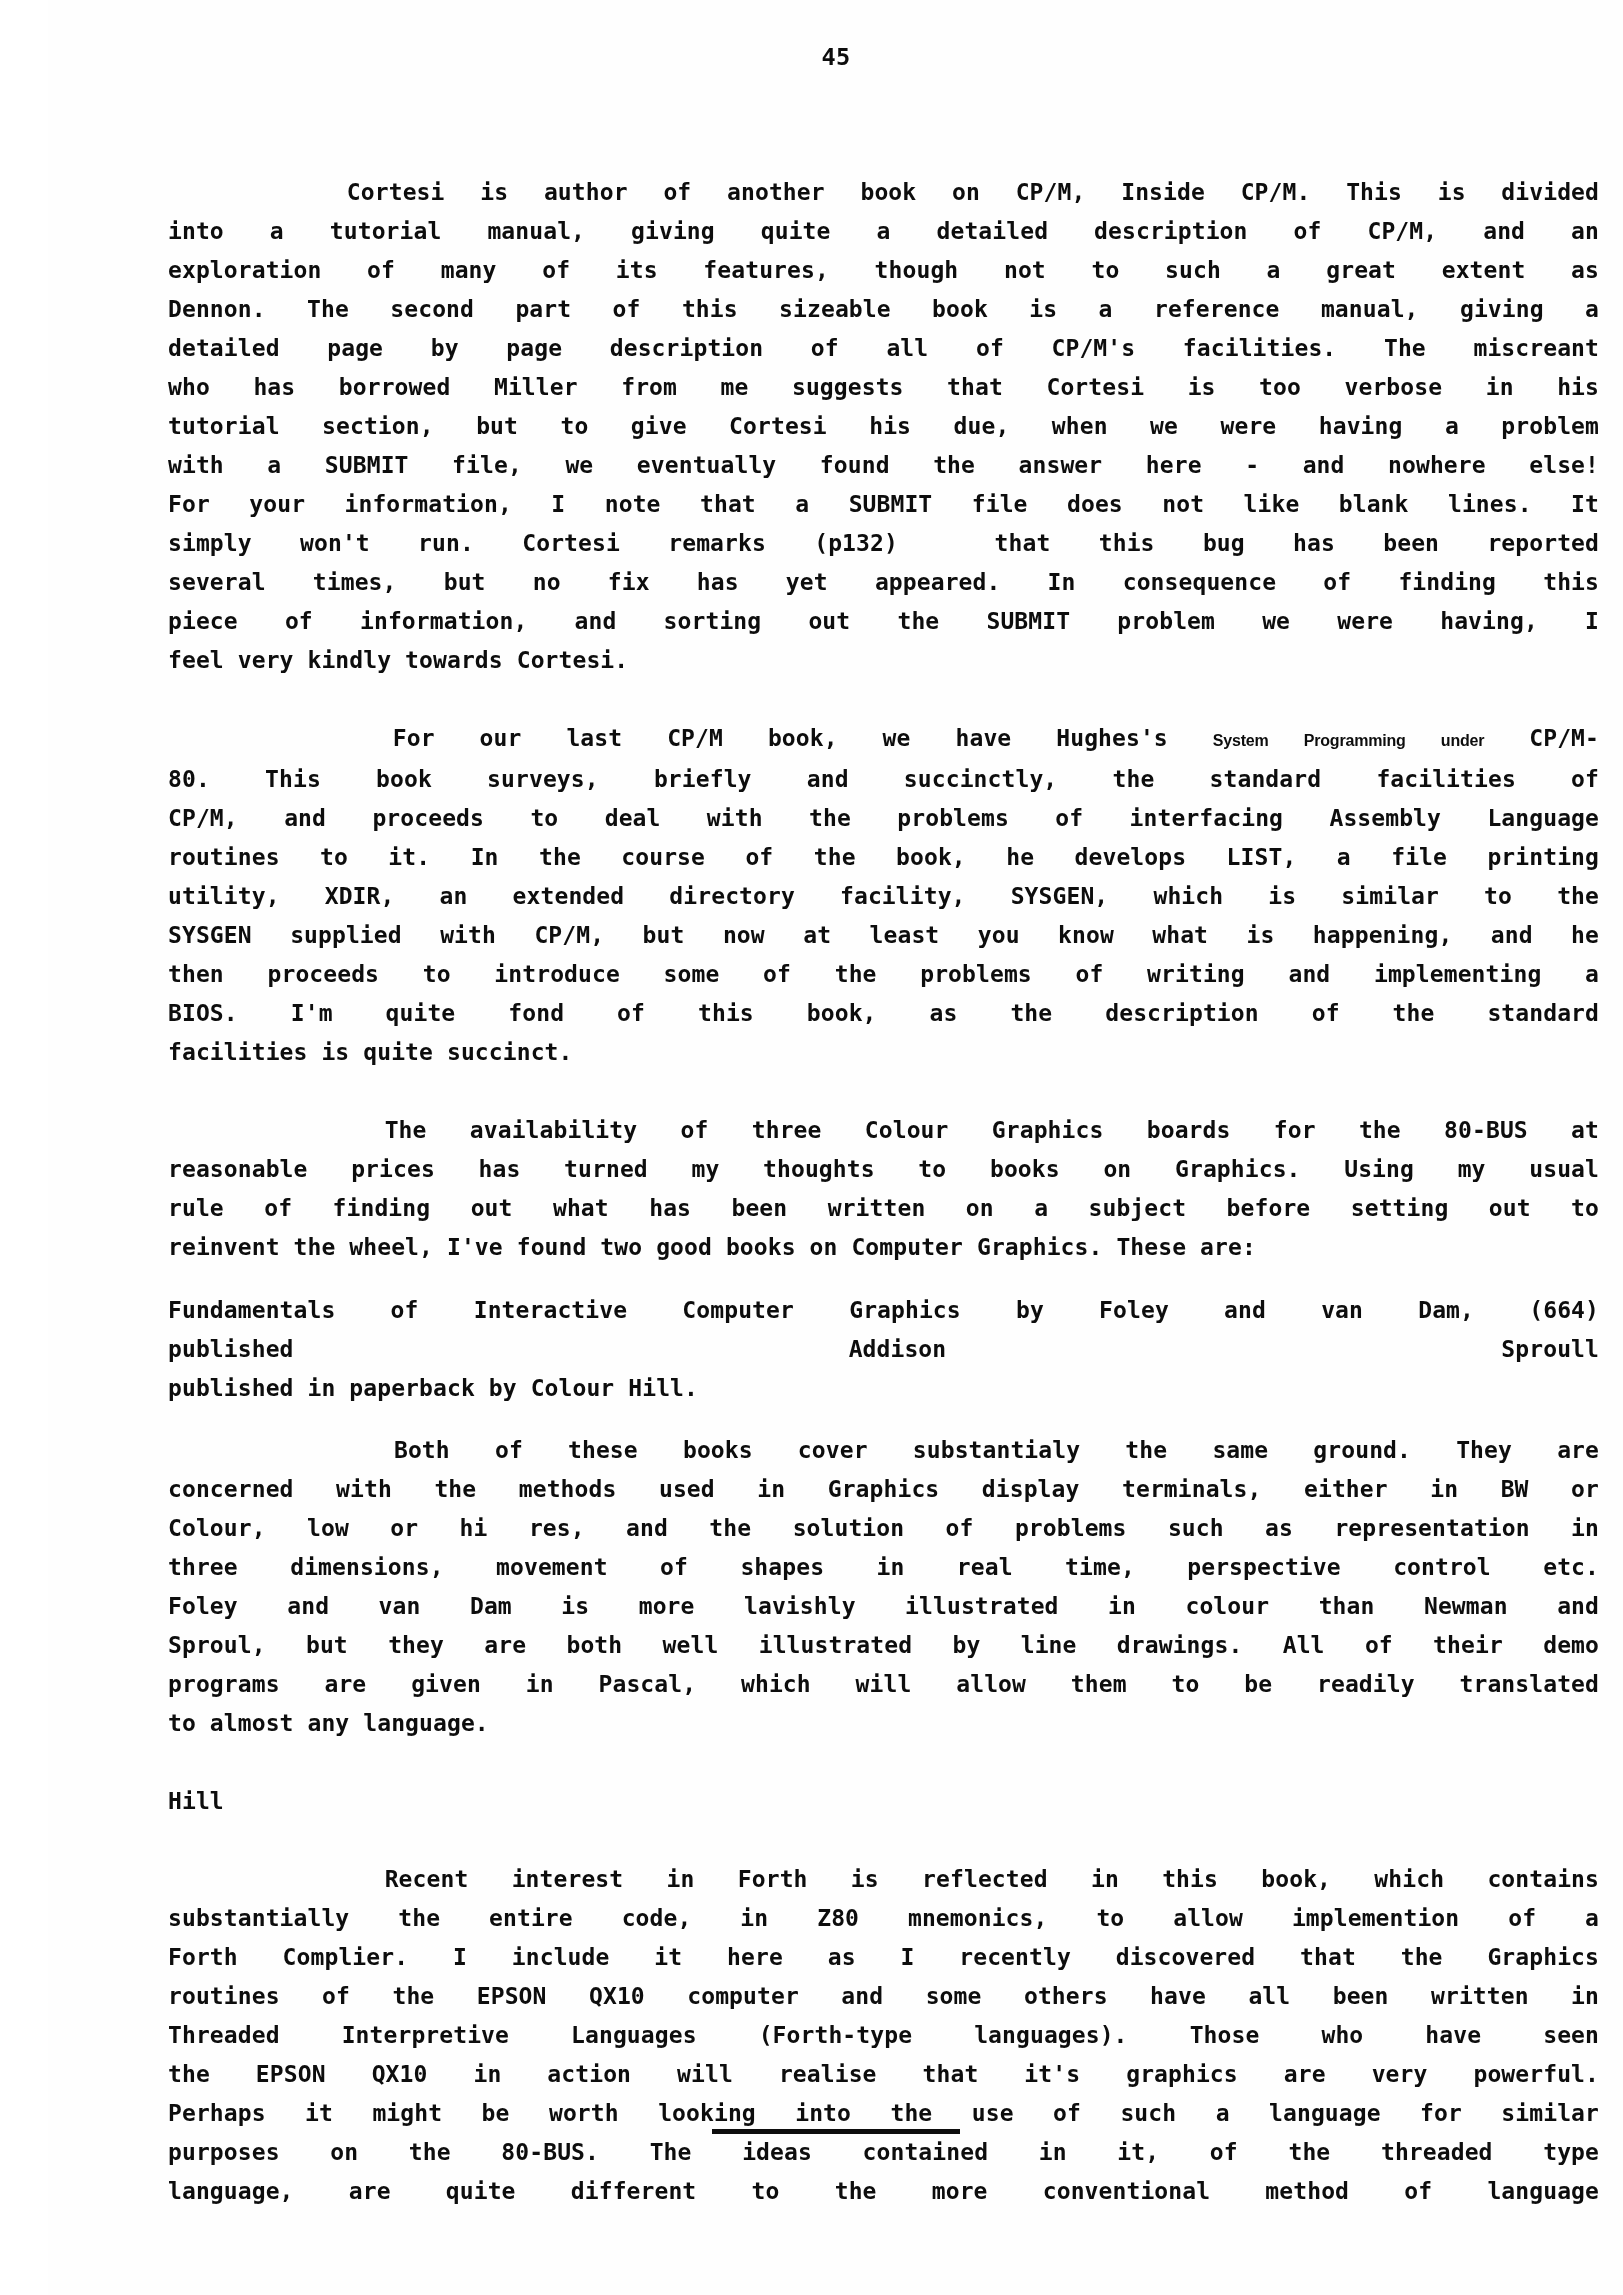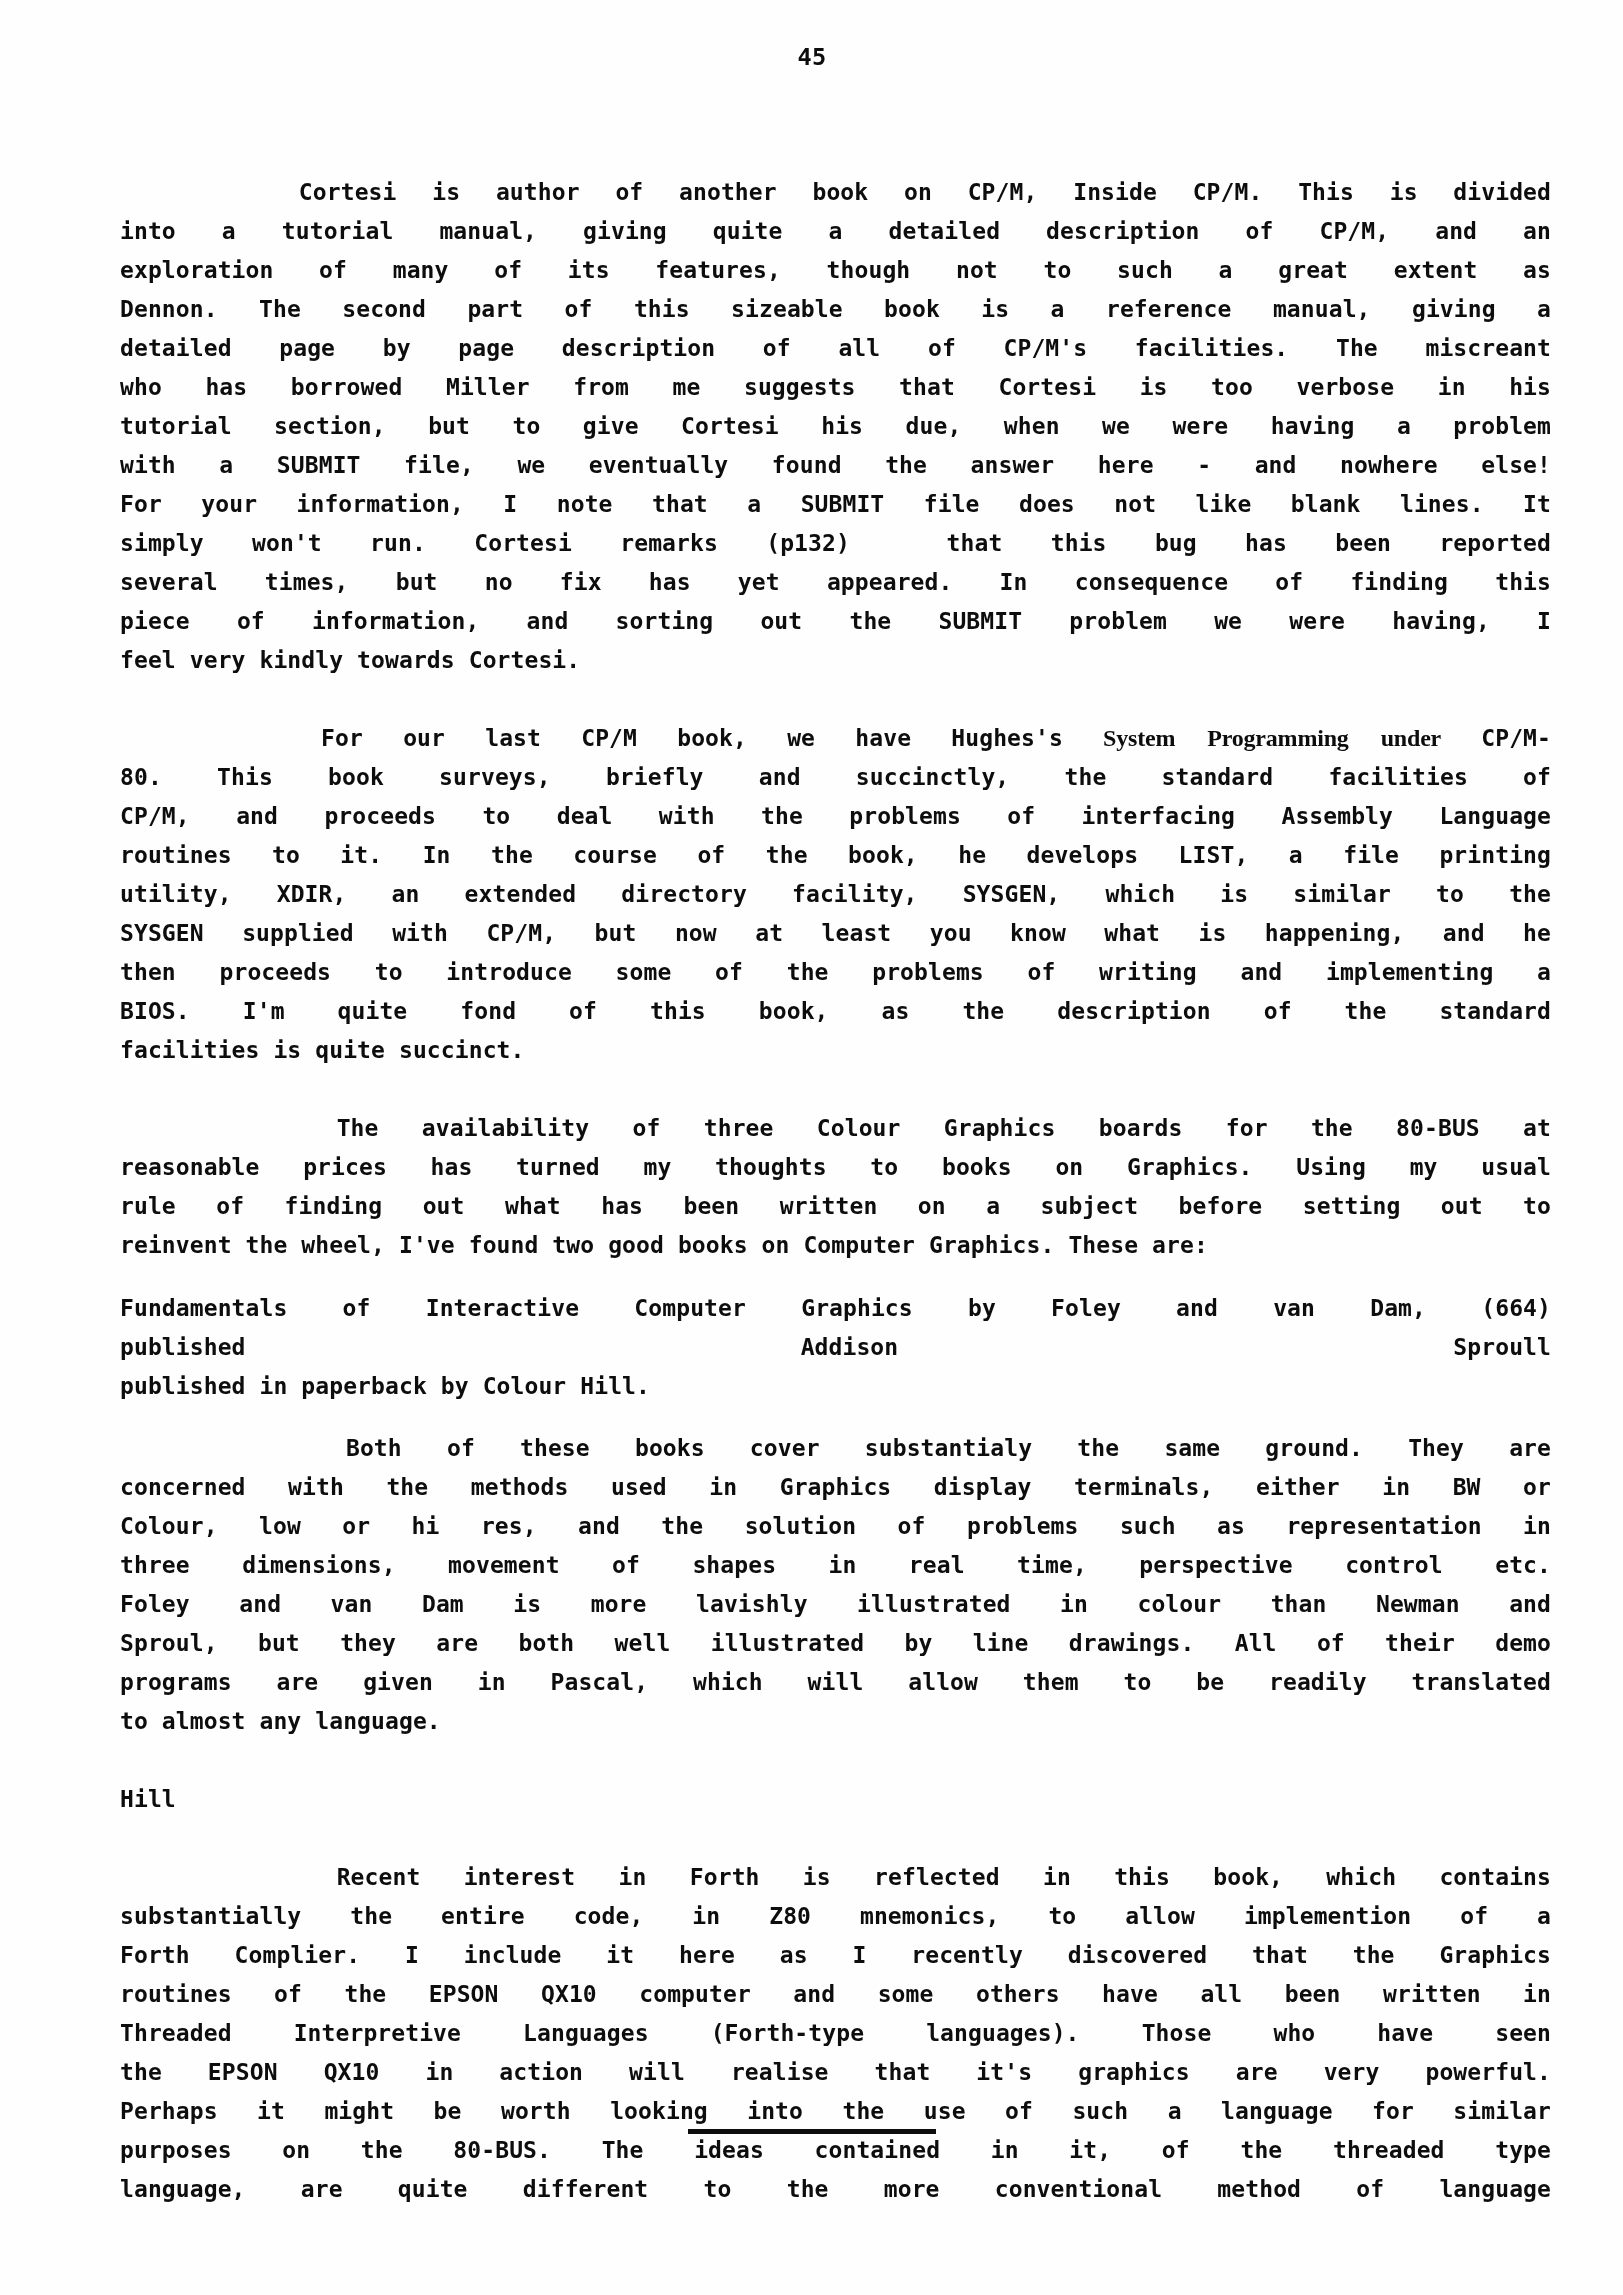--- a/index.html
+++ b/index.html
@@ -14,20 +14,21 @@
     font-family: "DejaVu Sans Mono", "Liberation Mono", monospace;
     color: #0d0d0d;
     overflow: hidden;
   }
 
   
   .page {
     position: absolute;
     inset: 0;
     background: #fefefe;
+    margin-left: 48px;
   }
 
   .page-number {
     position: absolute;
     top: 43px;
     left: 0;
     width: 100%;
     text-align: center;
     font-size: 23.6px;
     font-weight: 700;
@@ -69,23 +70,23 @@
   }
 
   .spacer {
     height: 39px;
   }
   .spacer-sm {
     height: 23.6px;
   }
 
   .title-run {
-    font-family: Liberation Serif, serif;
+    font-family: Liberation Sans, sans-serif;
     font-weight: 700;
-    font-size: 24px;
+    font-size: 16px;
     letter-spacing: -0.2px;
   }
 
   .rule {
     position: absolute;
     left: 50%;
     transform: translateX(-50%);
     top: 2129px;
     width: 248px;
     height: 4.9px;

